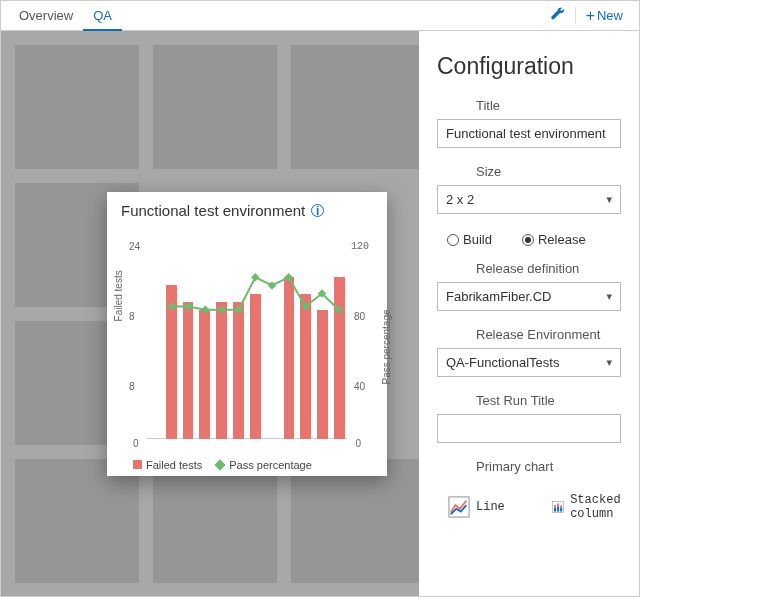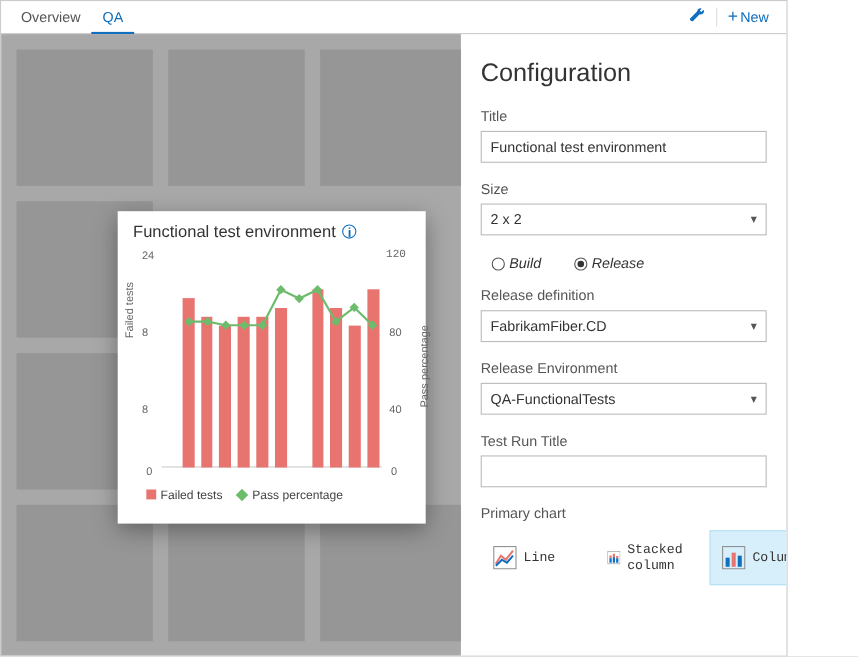--- a/index.html
+++ b/index.html
@@ -1,56 +1,56 @@
 <!DOCTYPE html>
 <html><head>
 <meta charset="utf-8">
 <style>
   * { box-sizing: border-box; }
   html, body { margin: 0; padding: 0; font-family: "Segoe UI", Arial, sans-serif; font-size: 13px; color: #333; }
-  .root { width: 716px; height: 597px; background: #fff; position: relative; overflow: hidden; border:1px solid #ccc;}
+  .root { width: 640px; height: 597px; background: #fff; position: relative; overflow: hidden; border:1px solid #ccc;}
   
   .tabbar { height: 30px; border-bottom: 1px solid #ccc; display: flex; align-items: stretch; padding: 0 8px; }
   .tabs { display: flex; align-items: stretch; }
   .tab { padding: 0 10px; display: flex; align-items: center; font-size: 13px; color: #555; cursor: pointer; }
   .tab.active { color: #106ebe; border-bottom: 2px solid #106ebe; margin-bottom: -1px; }
   .spacer { flex: 1; }
   .toolbtn { display: flex; align-items: center; gap: 4px; padding: 0 8px; color: #106ebe; cursor: pointer; font-size: 13px; }
   .vdiv { width:1px; background:#ddd; margin:6px 2px; }
   
   .main { display: flex; height: calc(597px - 30px); }
   .canvas { flex: 0 0 418px; background: #a8a8a8; position: relative; }
   
   .grid { position: absolute; inset: 0; }
   .gcell { position: absolute; background: #969696; }
   
   .tile { position: absolute; left: 106px; top: 161px; width: 280px; height: 284px; background: #fff; box-shadow: 0 6px 20px rgba(0,0,0,0.35); }
   .tile-header { padding: 10px 14px 2px 14px; font-size: 15px; color: #333; display:flex; align-items:center; gap:6px;}
   .info-icon { color:#106ebe; font-size:12px; border:1px solid #106ebe; border-radius:50%; width:13px; height:13px; display:inline-flex; align-items:center; justify-content:center; font-weight:bold; line-height:1;}
-  .chart-wrap { position: relative; height: 212px; margin: 6px 10px 0 10px; }
+  .chart-wrap { position: relative; height: 212px; margin: 20px 10px 0 10px; }
   .yaxis-label { position: absolute; left: -4px; top: 50%; transform: rotate(-90deg) translateX(50%); transform-origin: left top; font-size: 10px; color: #666; }
   .yaxis-label.right { left: auto; right: -4px; transform: rotate(-90deg) translateX(50%); transform-origin: right top; }
   .plot { position: absolute; left: 30px; right: 30px; top: 4px; bottom: 14px; }
   .ytick { position: absolute; font-size: 10px; color: #666; }
   .bars { position: absolute; inset: 0; display: flex; align-items: flex-end; gap: 6px; padding: 0 2px; }
   .bar { flex: 1; background: #e8746f; }
   svg.line { position: absolute; inset: 0; overflow: visible; }
   .legend { padding: 6px 14px 10px 26px; font-size: 11px; color: #444; display:flex; gap:14px; align-items:center;}
   .swatch { width:9px; height:9px; display:inline-block; background:#e8746f; margin-right:4px;}
   .dot { width:8px; height:8px; display:inline-block; background:#6cbc6c; transform:rotate(45deg); margin-right:5px;}
   .baseline { position:absolute; left:0; right:0; bottom:0; height:1px; background:#ccc;}
   
   .panel { flex: 1; padding: 18px 18px 0 18px; overflow: hidden; }
   .panel h1 { font-size: 23px; font-weight: 400; margin: 4px 0 18px 0; color: #333; }
   .field { margin-bottom: 16px; }
-  .field-label { font-size: 13px; color: #555; margin-bottom: 6px; }
+  .field-label { font-size: 13px; color: #555; margin-bottom: 6px; margin-left: 39px; }
   .input, .select { width: 100%; border: 1px solid #bbb; padding: 6px 8px; font-size: 13px; font-family: inherit; background: #fff; color:#333;}
   .select { display:flex; justify-content:space-between; align-items:center; cursor:pointer;}
   .chev { font-size: 11px; color:#555; }
-  .radio-row { display: flex; gap: 30px; padding: 2px 0 6px 10px; align-items:center;font-style:italic;}
+  .radio-row { display: flex; gap: 30px; padding: 2px 0 6px 10px; align-items:center;}
   .radio { display:flex; align-items:center; gap:4px; font-size:13px; color:#333;}
   .rcircle { width:12px; height:12px; border-radius:50%; border:1px solid #555; display:inline-flex; align-items:center; justify-content:center;}
   .rcircle.checked::after { content:""; width:6px; height:6px; border-radius:50%; background:#333; }
   .charttypes { display:flex; gap:8px; margin-top:8px;font-family:Liberation Mono, monospace; }
   .ct { display:flex; align-items:center; gap:6px; padding:10px 10px; border:1px solid transparent; cursor:pointer; font-size:12px; color:#333; min-width:96px;}
   .ct.selected { background:#d7eefb; border-color:#b6dff6;}
   .ct svg { width:22px; height:22px; }
   .pluslabel{display:flex;align-items:center;gap:2px;}
 </style>
 </head>

